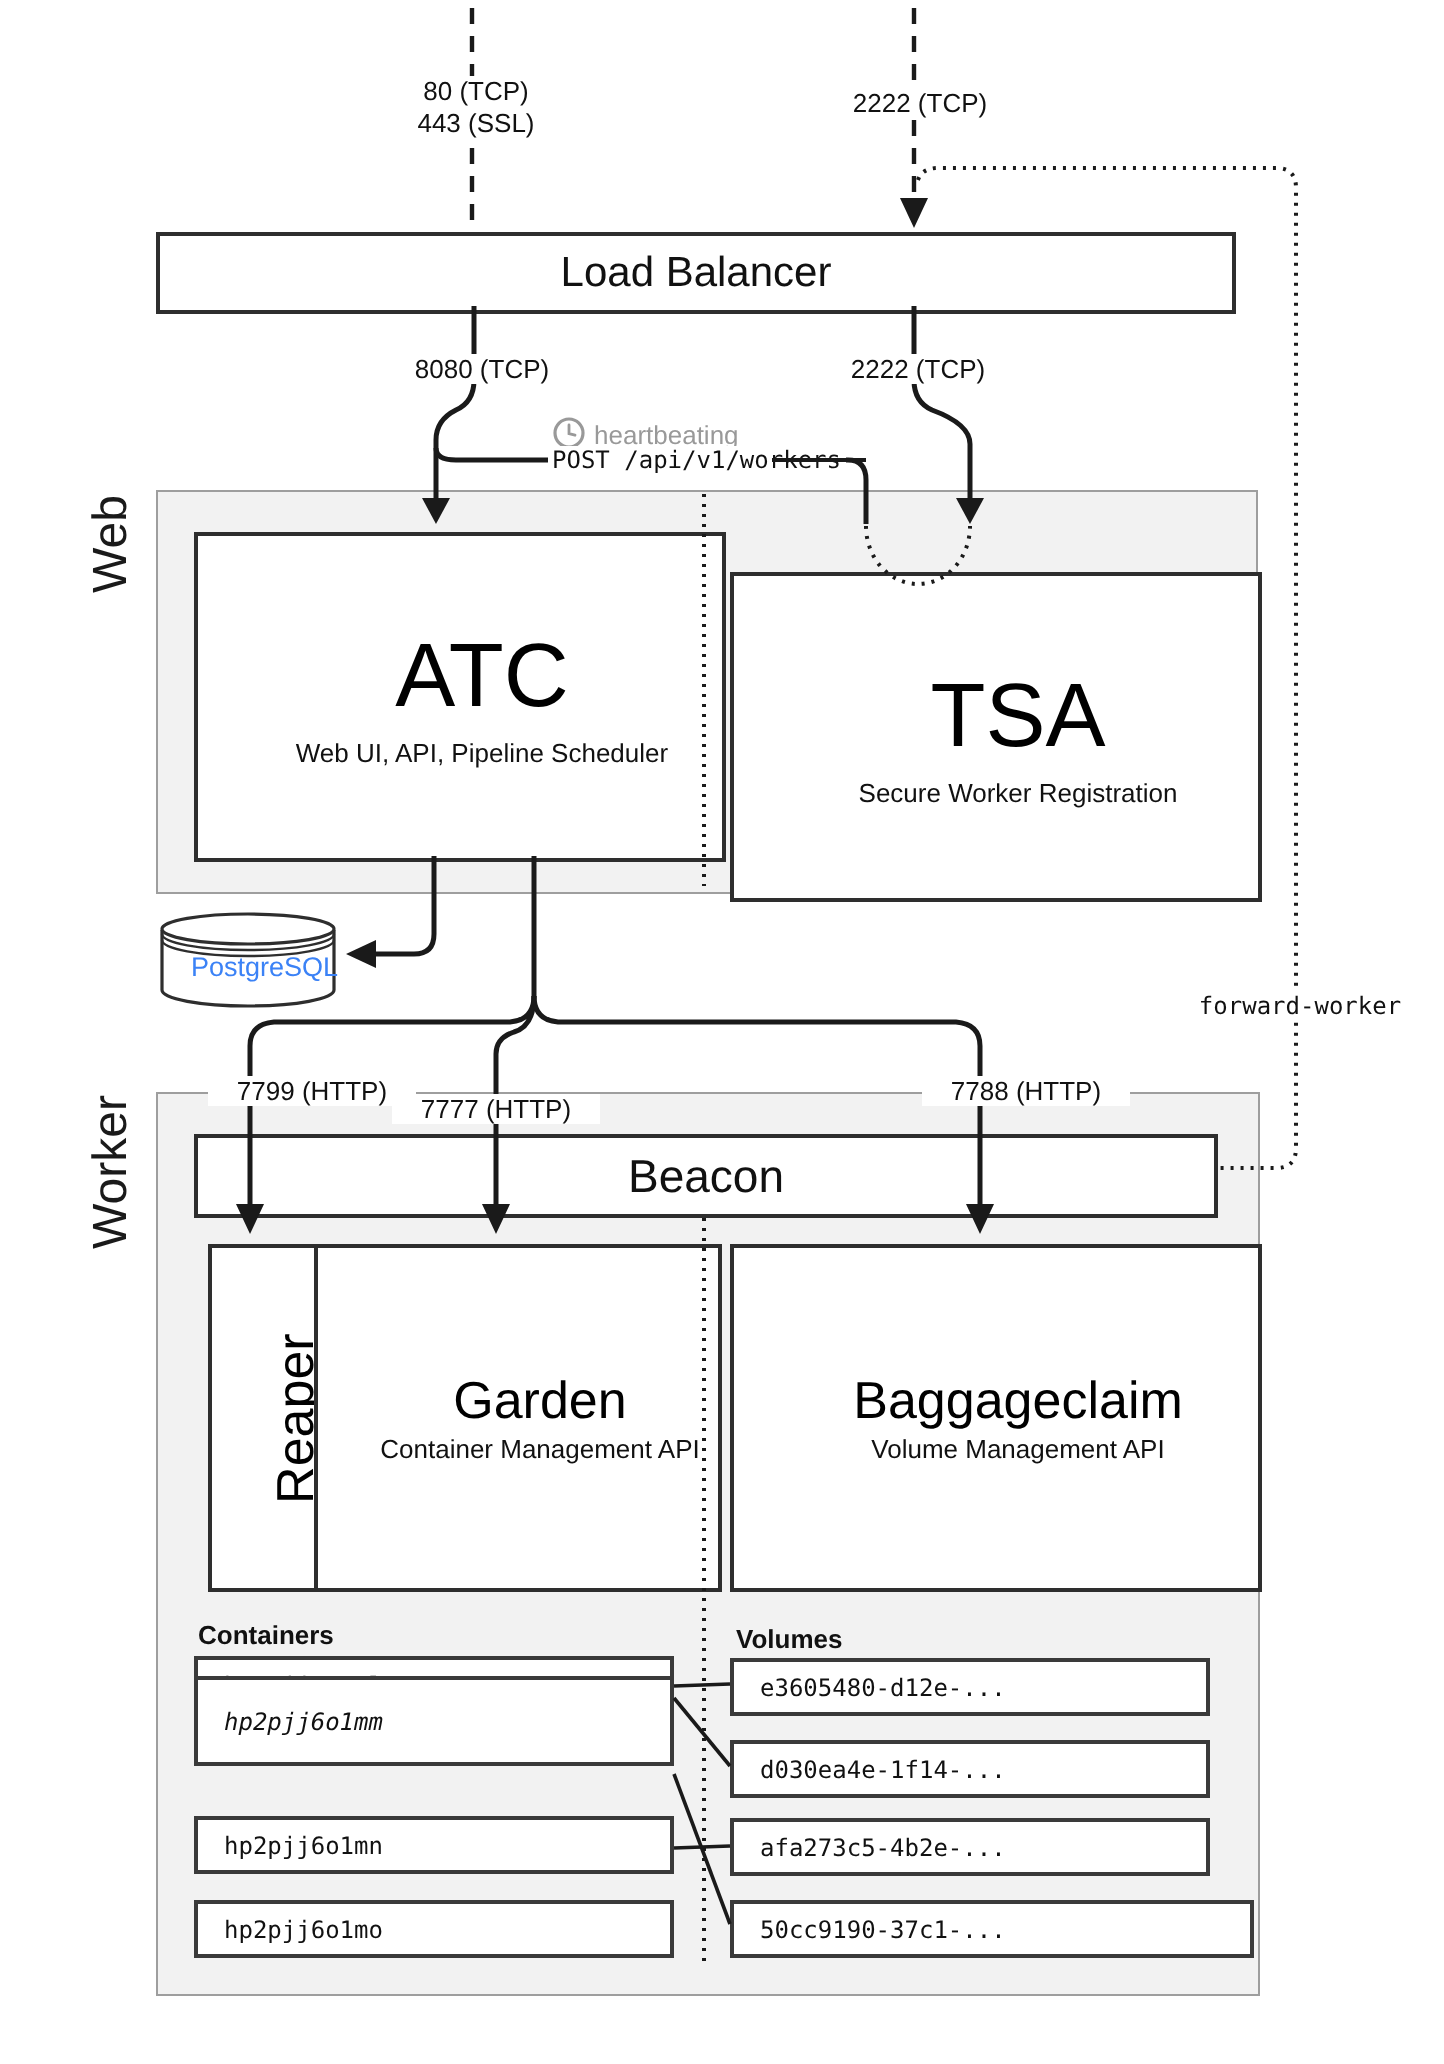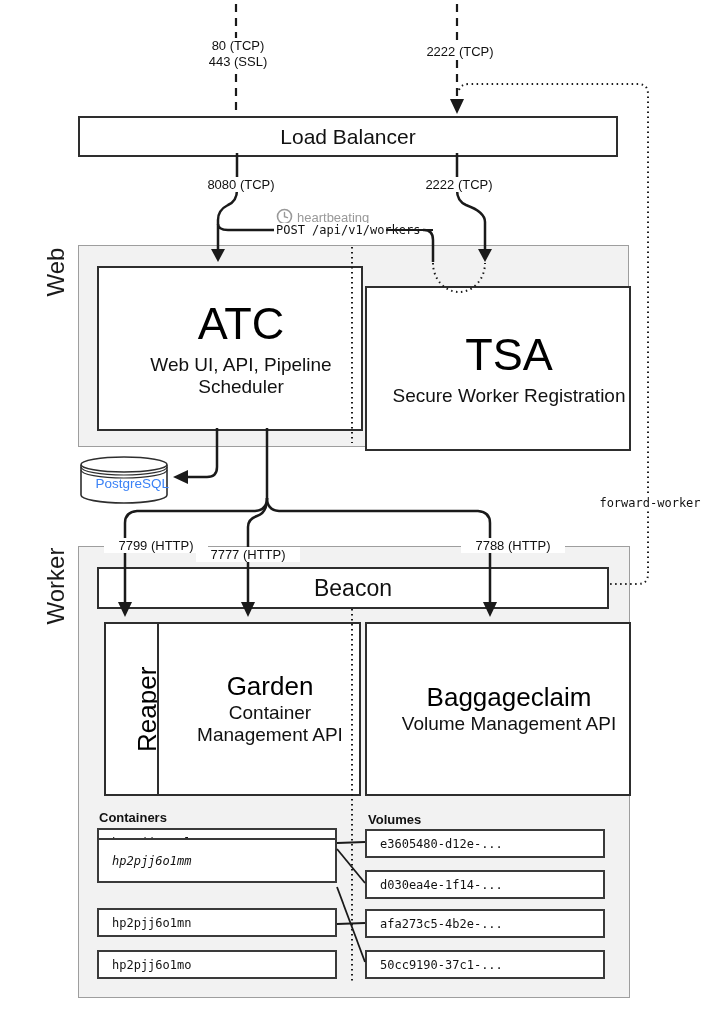--- a/index.html
+++ b/index.html
@@ -7,21 +7,21 @@
     position:relative;width:722px;height:1032px;background:#fff;overflow:hidden;
     font-family:"Liberation Sans",sans-serif;color:#111;
   }
   
   .section{position:absolute;background:#f2f2f2;border:1px solid #9e9e9e;z-index:0;}
   
   .box{position:absolute;background:#fff;border:2px solid #2e2e2e;z-index:1;
        display:flex;flex-direction:column;align-items:center;justify-content:center;text-align:center;padding-left:22px;}
   .box .title{font-size:26px;color:#000;line-height:1.1;}
   .box .title.xl{font-size:45px;}
-  .box .subtitle{font-size:19px;color:#111;margin-top:6px;}
+  .box .subtitle{font-size:13px;color:#111;margin-top:6px;}
   .bar{position:absolute;background:#fff;border:2px solid #2e2e2e;z-index:1;
        display:flex;align-items:center;justify-content:center;}
   
   svg.wires{position:absolute;left:0;top:0;z-index:2;pointer-events:none;}
   .flow{fill:none;stroke:#1a1a1a;stroke-width:2.5;stroke-linejoin:round;}
   .thin{fill:none;stroke:#1a1a1a;stroke-width:1.8;}
   .dashed{fill:none;stroke:#1a1a1a;stroke-width:2.2;stroke-dasharray:8 6;}
   .dotted{fill:none;stroke:#1a1a1a;stroke-width:2;stroke-dasharray:1.5 3.5;}
   .ahead{fill:#1a1a1a;stroke:none;}
   
@@ -108,21 +108,21 @@
   <div class="listhead" style="left:368px;top:812px;">Volumes</div>
   <div class="row mono" style="left:365px;top:829px;width:240px;height:29px;">
     <span>e3605480-d12e-...</span>
     </div>
   <div class="row mono" style="left:365px;top:870px;width:240px;height:29px;">
     <span>d030ea4e-1f14-...</span>
     </div>
   <div class="row mono" style="left:365px;top:909px;width:240px;height:29px;">
     <span>afa273c5-4b2e-...</span>
     </div>
-  <div class="row mono" style="left:365px;top:950px;width:240px;height:29px;">
+  <div class="row mono" style="left:365px;top:950px;width:262px;height:29px;">
     <span>50cc9190-37c1-...</span>
     </div>
 
   <svg class="wires" width="722" height="1032" viewBox="0 0 722 1032">
 
     <path class="dashed" d="M236 4 V114"></path>
     <path class="dashed" d="M457 4 V97"></path>
     <polygon class="ahead" points="450,99 464,99 457,114"></polygon>
 
     <path class="dotted" d="M459 90 Q461 84 469 84 H638 Q648 84 648 94 V574 Q648 584 638 584 H607"></path>

